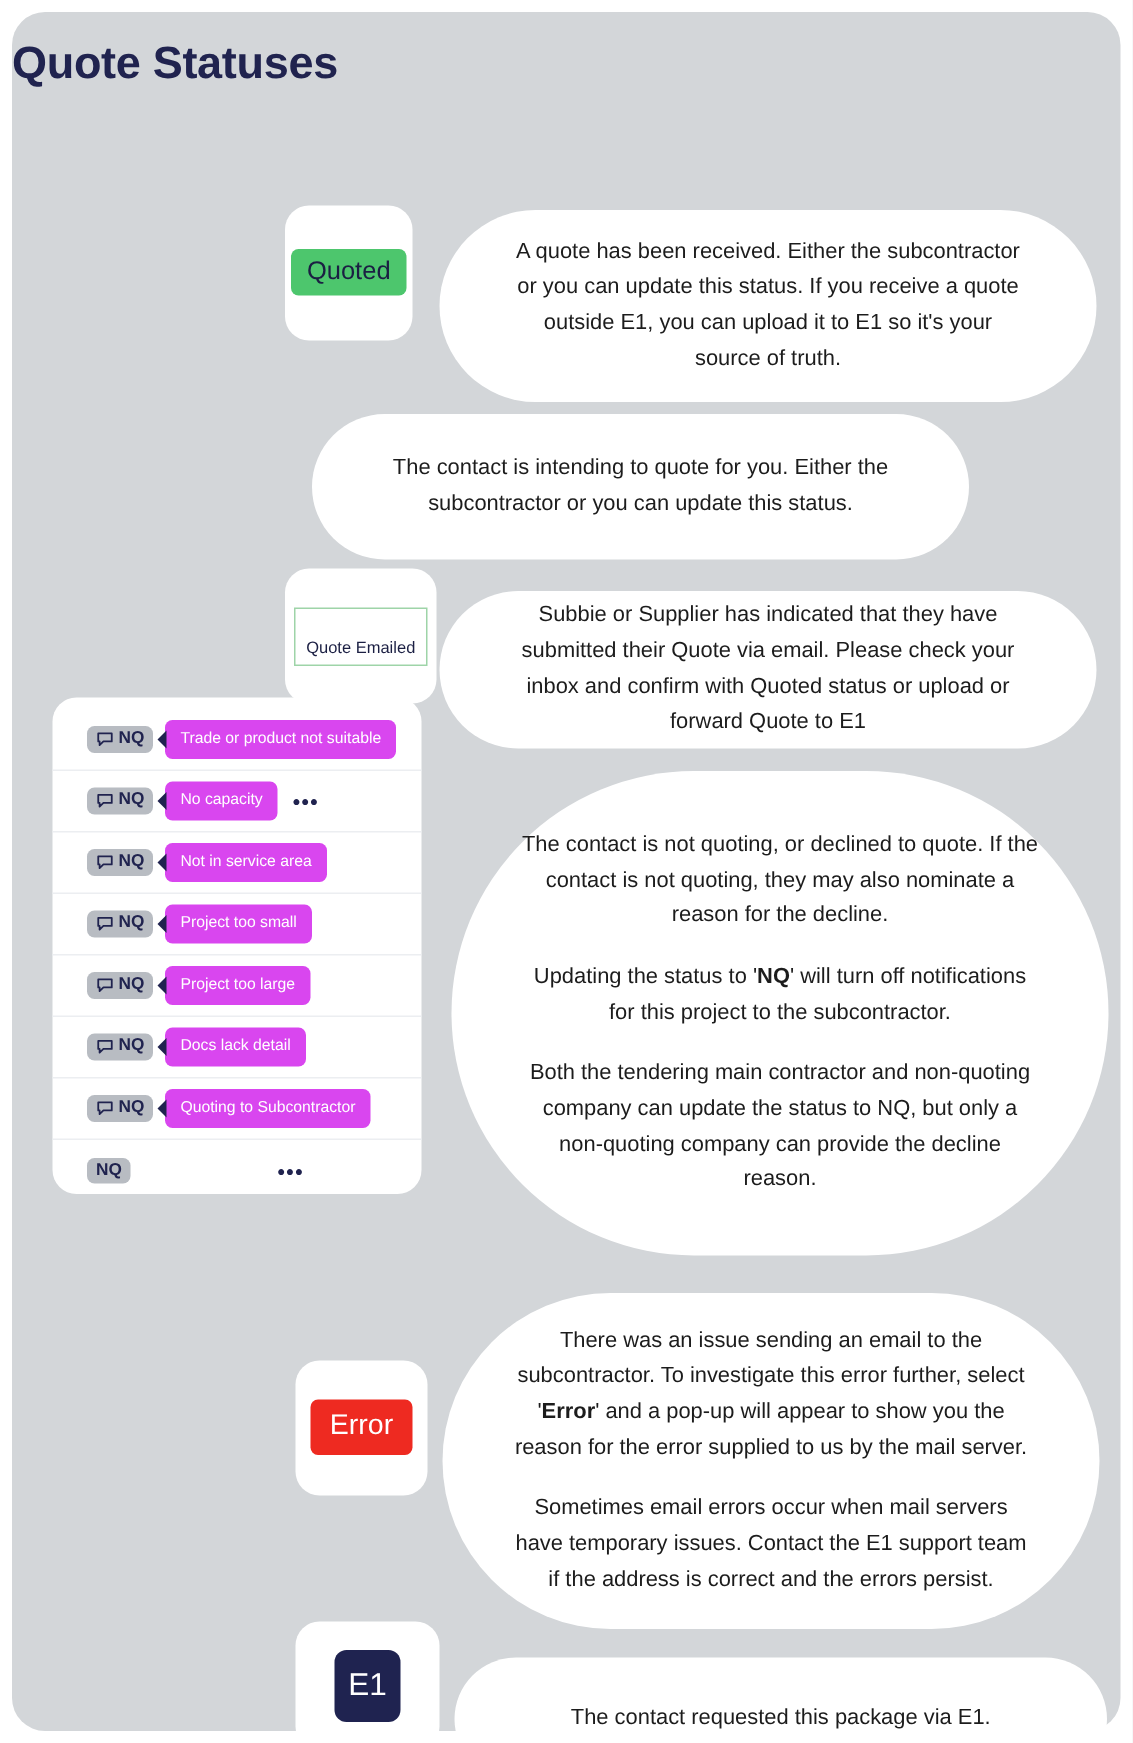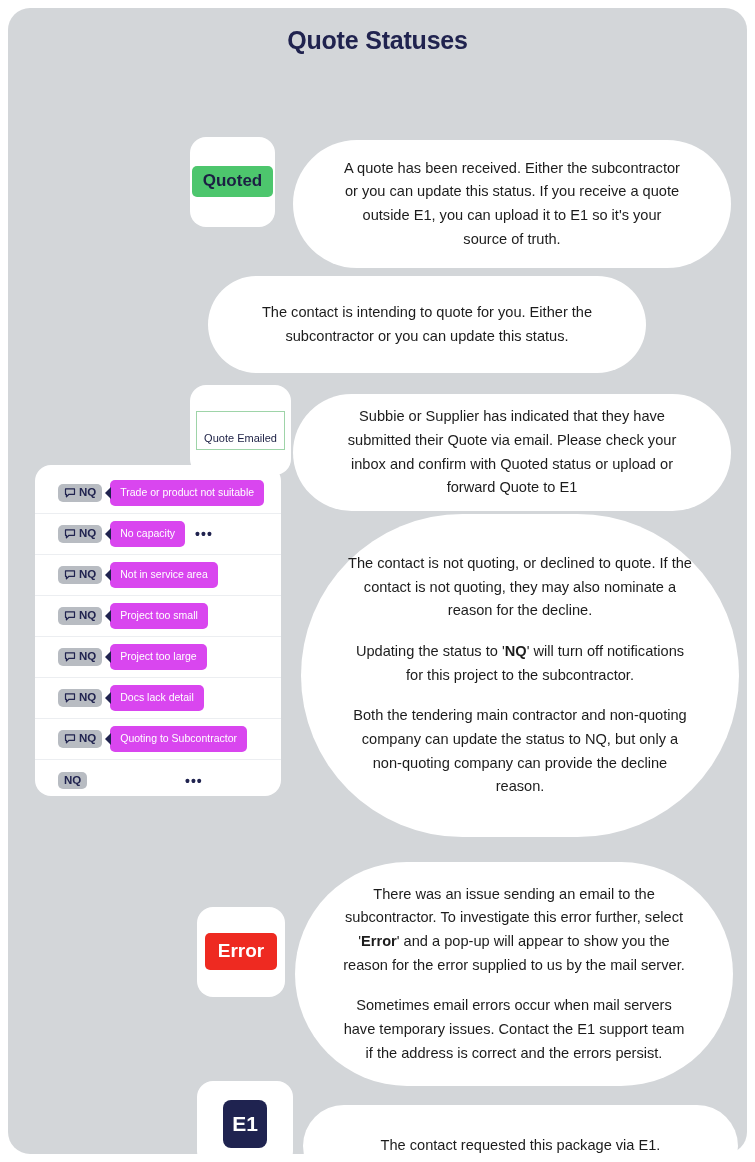--- a/index.html
+++ b/index.html
@@ -26,22 +26,22 @@
     height: 1146px;
     background: #d3d6d9;
     border-radius: 22px;
     box-sizing: border-box;
   }
   .page-title {
     position: absolute;
     left: 0;
     top: 18px;
     width: 739px;
-    text-align: center;
-    font-size: 25px;
+    text-align: left;
+    font-size: 30px;
     font-weight: bold;
     letter-spacing: -0.2px;
     color: #20234f;
   }
 
   
   .row {
     position: absolute;
     display: flex;
     align-items: center;
@@ -53,21 +53,21 @@
     border-radius: 16px;
     display: flex;
     align-items: center;
     justify-content: center;
     box-sizing: border-box;
   }
   .chip {
     display: inline-flex;
     align-items: center;
     justify-content: center;
-    font-weight: bold;
+    font-weight: normal;
     box-sizing: border-box;
     white-space: nowrap;
   }
   .chip-quoted {
     background: #4dc66d;
     color: #1b1f43;
     font-size: 17px;
     padding: 5px 11px 6px;
     border-radius: 5px;
   }
@@ -225,21 +225,21 @@
     <div class="row" style="left:182px; top:223px; width:541px;">
       <div class="desc" style="margin-left:18px; width:438px; height:97px;">
         <p>The contact is intending to quote for you. Either the subcontractor or you can update this status.</p>
       </div>
     </div>
 
     <div class="row" style="left:182px; top:341px; width:541px;">
       <div class="badge-tile" style="width:101px; height:90px; flex:0 0 auto;">
         <span class="chip chip-quote-emailed">Quote Emailed</span>
       </div>
-      <div class="desc" style="margin-left:2px; width:438px; height:117px;">
+      <div class="desc" style="margin-left:2px; width:438px; height:105px;">
         <p>Subbie or Supplier has indicated that they have submitted their Quote via email. Please check your inbox and confirm with Quoted status or upload or forward Quote to E1</p>
       </div>
     </div>
 
     <div class="nq-card">
       <div>
           <div class="nq-row">
             <span class="nq-badge">
               <svg class="bubble-icon" viewBox="0 0 16 16">
                 <path d="M2 2.6h12v7.1H6.6L3.2 13V9.7H2z" fill="none" stroke="#20234f" stroke-width="1.6" stroke-linejoin="round"></path>

